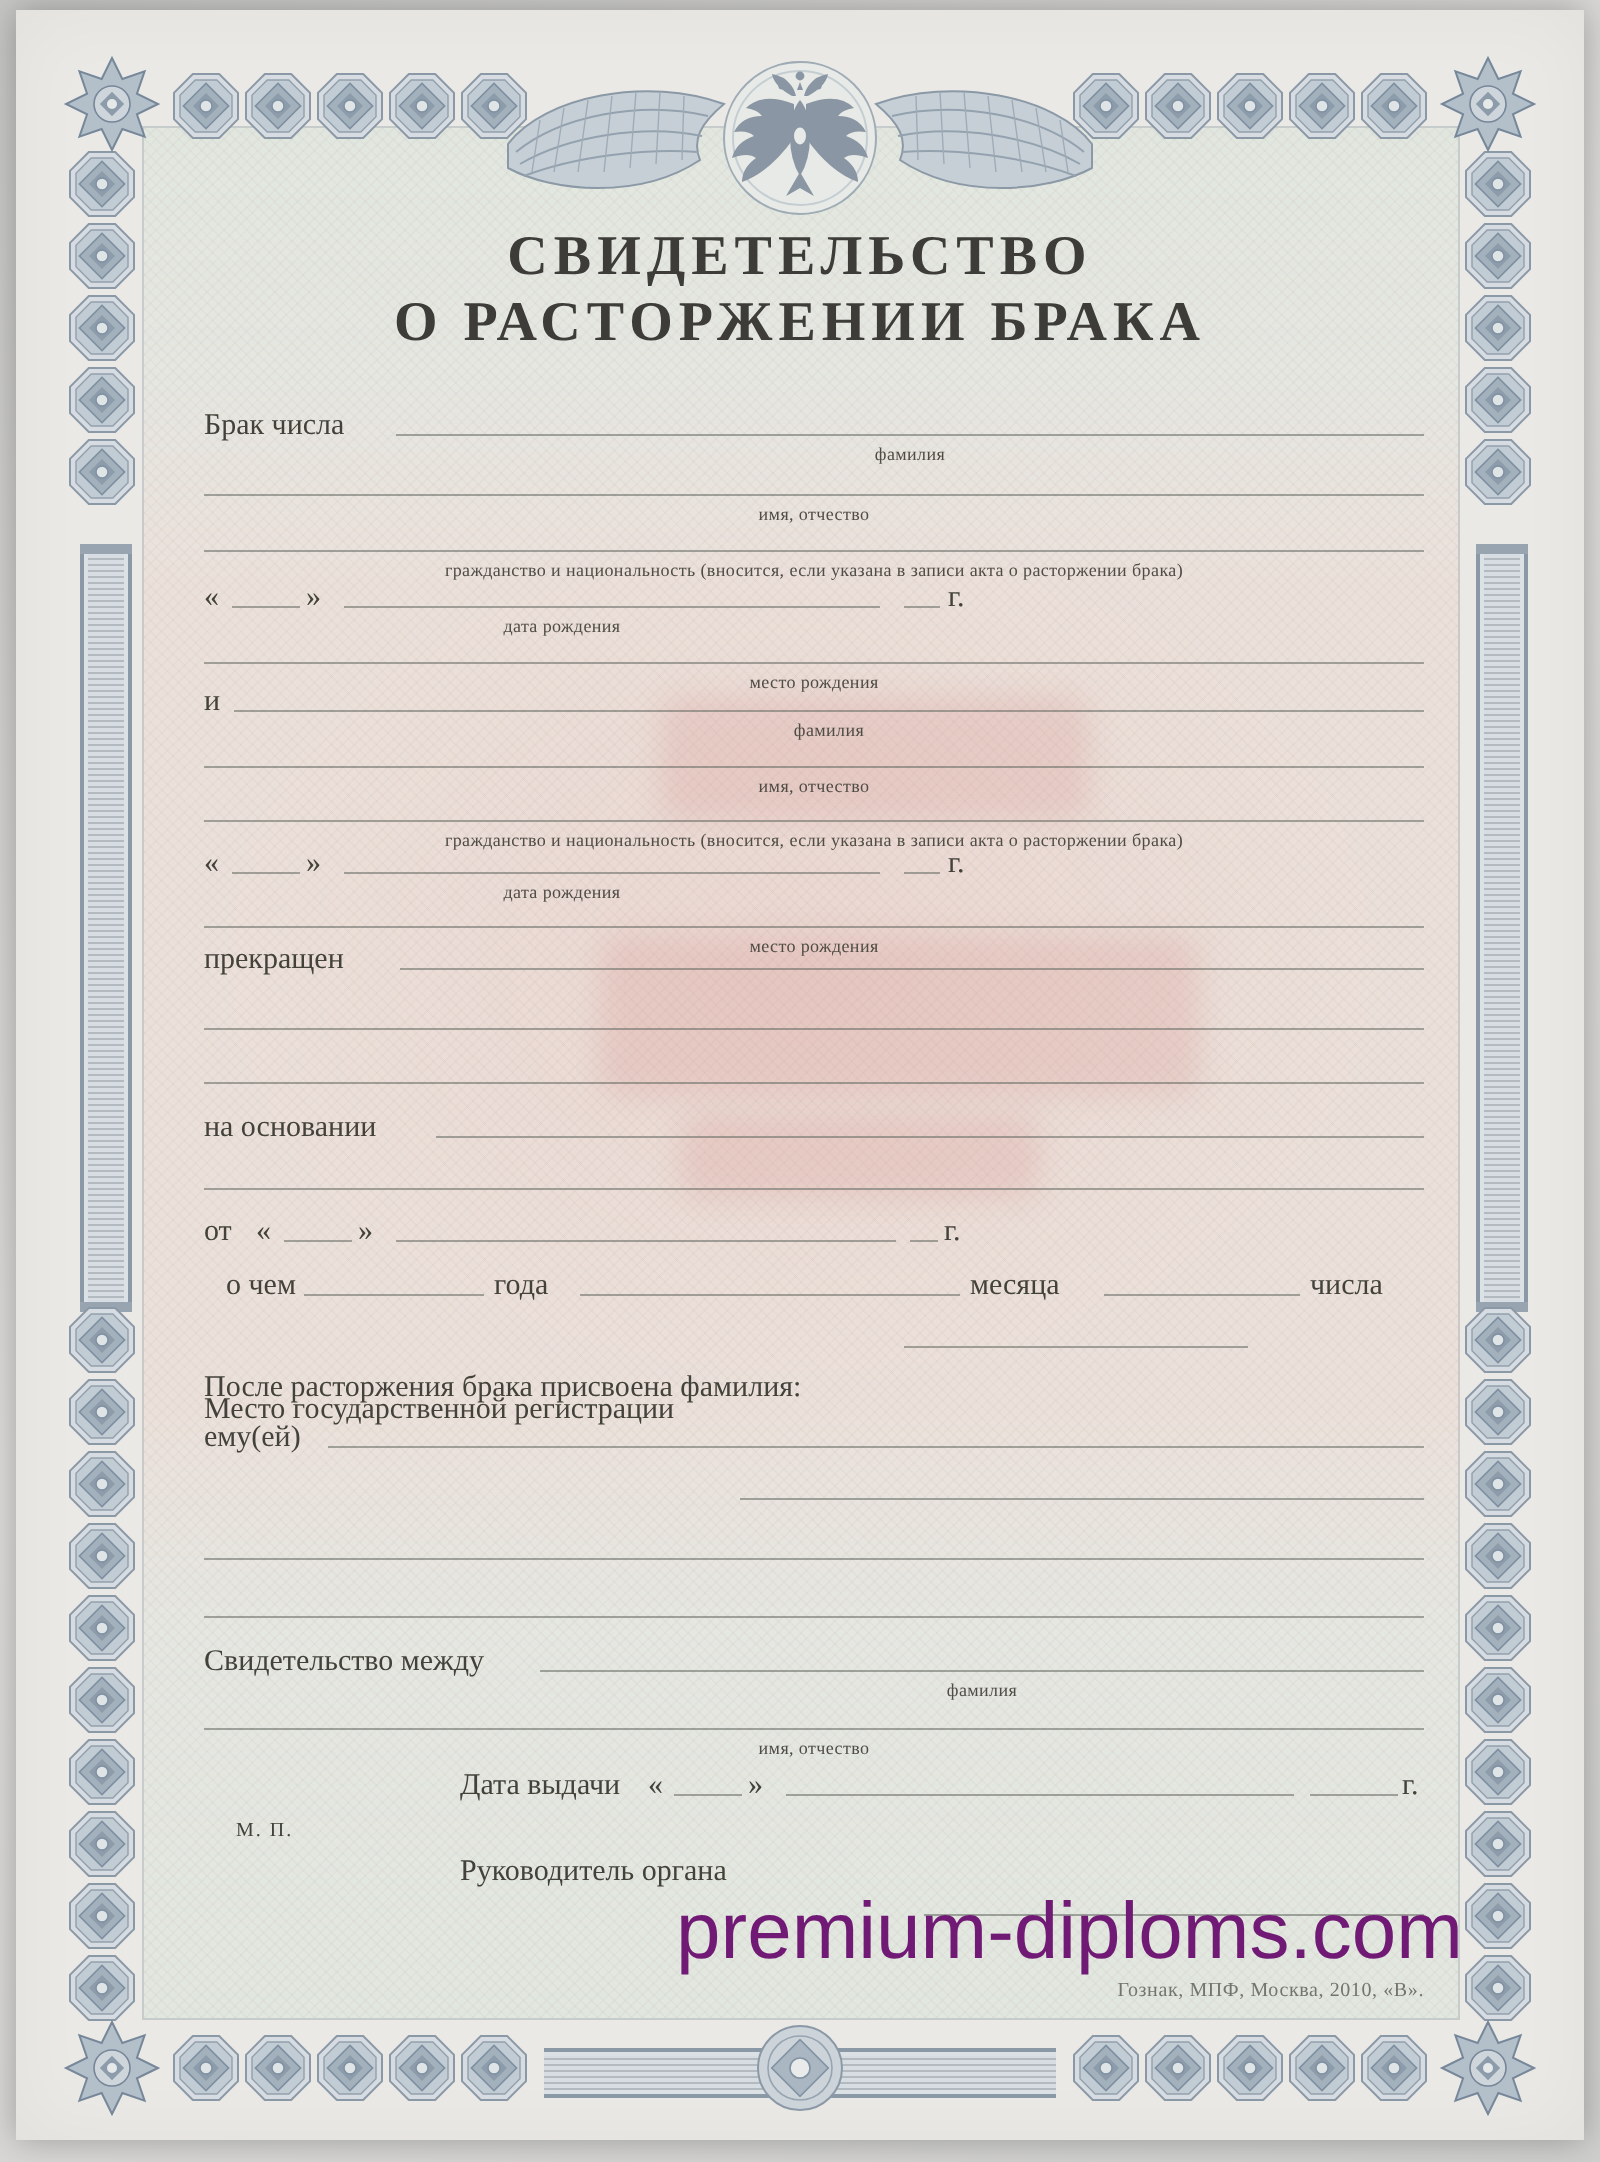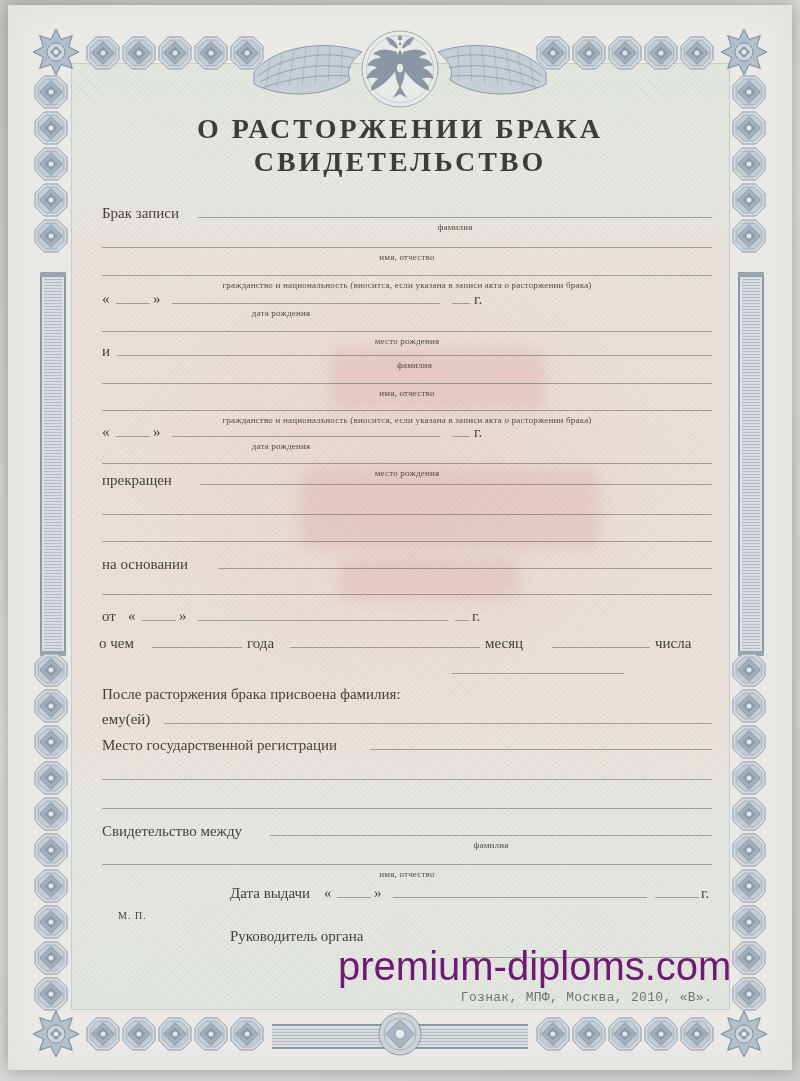--- a/index.html
+++ b/index.html
@@ -43,21 +43,21 @@
   .form{position:absolute;inset:0;z-index:5}
   .t{position:absolute;font-size:15px;color:#43423a;white-space:nowrap;line-height:1.1}
   .sub{position:absolute;font-size:9px;color:#4e4c44;text-align:center;white-space:nowrap;letter-spacing:.2px}
   .rule{position:absolute;height:1px;background:rgba(98,103,97,.55)}
   .title{position:absolute;left:0;right:0;top:112px;text-align:center;font-weight:700;
     font-size:28px;letter-spacing:3px;color:#3d3c39;line-height:33px;z-index:5}
   .stamp{position:absolute;font-size:10px;letter-spacing:1px;color:#43423a;z-index:5}
   .watermark{position:absolute;left:338px;top:944px;z-index:6;
     font-family:"Liberation Sans",sans-serif;font-size:40px;color:#701a75;white-space:nowrap}
   .imprint{position:absolute;left:402px;width:310px;top:990px;z-index:5;text-align:right;
-    font-family:Liberation Mono, monospace;font-size:13px;color:#73756d;letter-spacing:.3px}
+    font-family:Liberation Serif, serif;font-size:10px;color:#73756d;letter-spacing:.3px}
 </style>
 </head>
 <body>
 
 <div class="paper">
   <div class="panel"></div>
 </div>
 
 <div class="ghost" style="left:330px;top:348px;width:215px;height:62px"></div>
 <div class="ghost" style="left:300px;top:468px;width:300px;height:80px"></div>
@@ -169,25 +169,25 @@
       <path d="M3 -18 q16 -6 24 2 q-6 1 -8 4 q10 0 14 8 q-7 -1 -10 2 q9 3 11 11 q-8 -3 -12 0 q7 5 7 12 q-14 -5 -26 -22 z"></path>
       <path d="M0 -20 q5 6 5 18 q0 12 -5 20 q-5 -8 -5 -20 q0 -12 5 -18 z"></path>
       <path d="M0 16 l-7 12 q7 -4 7 -4 q0 0 7 4 z"></path>
       <ellipse cx="0" cy="-2" rx="3" ry="4.2" fill="#e7eae6"></ellipse>
     </g>
   </g>
   </svg>
 
 <div class="form">
   <div class="title">
+    <div>СВИДЕТЕЛЬСТВО</div>
     <div>О РАСТОРЖЕНИИ БРАКА</div>
-    <div>СВИДЕТЕЛЬСТВО</div>
   </div>
 
-  <span class="t" style="left:102px;top:205px">Брак записи</span>
+  <span class="t" style="left:102px;top:205px">Брак числа</span>
   <div class="rule" style="left:198px;top:217px;width:514px"></div>
   <span class="sub" style="left:198px;top:222px;width:514px">фамилия</span>
 
   <div class="rule" style="left:102px;top:247px;width:610px"></div>
   <span class="sub" style="left:102px;top:252px;width:610px">имя, отчество</span>
 
   <div class="rule" style="left:102px;top:275px;width:610px"></div>
   <span class="sub" style="left:102px;top:280px;width:610px">гражданство и национальность (вносится, если указана в записи акта о расторжении брака)</span>
 
   <span class="t" style="left:102px;top:291px">«</span>
@@ -233,36 +233,36 @@
   <div class="rule" style="left:102px;top:594px;width:610px"></div>
 
   <span class="t" style="left:102px;top:608px">от</span>
   <span class="t" style="left:128px;top:608px">«</span>
   <div class="rule" style="left:142px;top:620px;width:34px"></div>
   <span class="t" style="left:179px;top:608px">»</span>
   <div class="rule" style="left:198px;top:620px;width:250px"></div>
   <div class="rule" style="left:455px;top:620px;width:14px"></div>
   <span class="t" style="left:472px;top:608px">г.</span>
 
-  <span class="t" style="left:99px;top:635px">о чем</span>
+  <span class="t" style="left:113px;top:635px">о чем</span>
   <div class="rule" style="left:152px;top:647px;width:90px"></div>
   <span class="t" style="left:247px;top:635px">года</span>
   <div class="rule" style="left:290px;top:647px;width:190px"></div>
-  <span class="t" style="left:485px;top:635px">месяц</span>
+  <span class="t" style="left:485px;top:635px">месяца</span>
   <div class="rule" style="left:552px;top:647px;width:98px"></div>
   <span class="t" style="left:655px;top:635px">числа</span>
 
   <div class="rule" style="left:452px;top:673px;width:172px"></div>
 
   <span class="t" style="left:102px;top:686px">После расторжения брака присвоена фамилия:</span>
 
   <span class="t" style="left:102px;top:711px">ему(ей)</span>
   <div class="rule" style="left:164px;top:723px;width:548px"></div>
 
-  <span class="t" style="left:102px;top:737px">Место государственной регистрации</span>
+  <span class="t" style="left:102px;top:697px">Место государственной регистрации</span>
   <div class="rule" style="left:370px;top:749px;width:342px"></div>
 
   <div class="rule" style="left:102px;top:779px;width:610px"></div>
   <div class="rule" style="left:102px;top:808px;width:610px"></div>
 
   <span class="t" style="left:102px;top:823px">Свидетельство между</span>
   <div class="rule" style="left:270px;top:835px;width:442px"></div>
   <span class="sub" style="left:270px;top:840px;width:442px">фамилия</span>
 
   <div class="rule" style="left:102px;top:864px;width:610px"></div>

